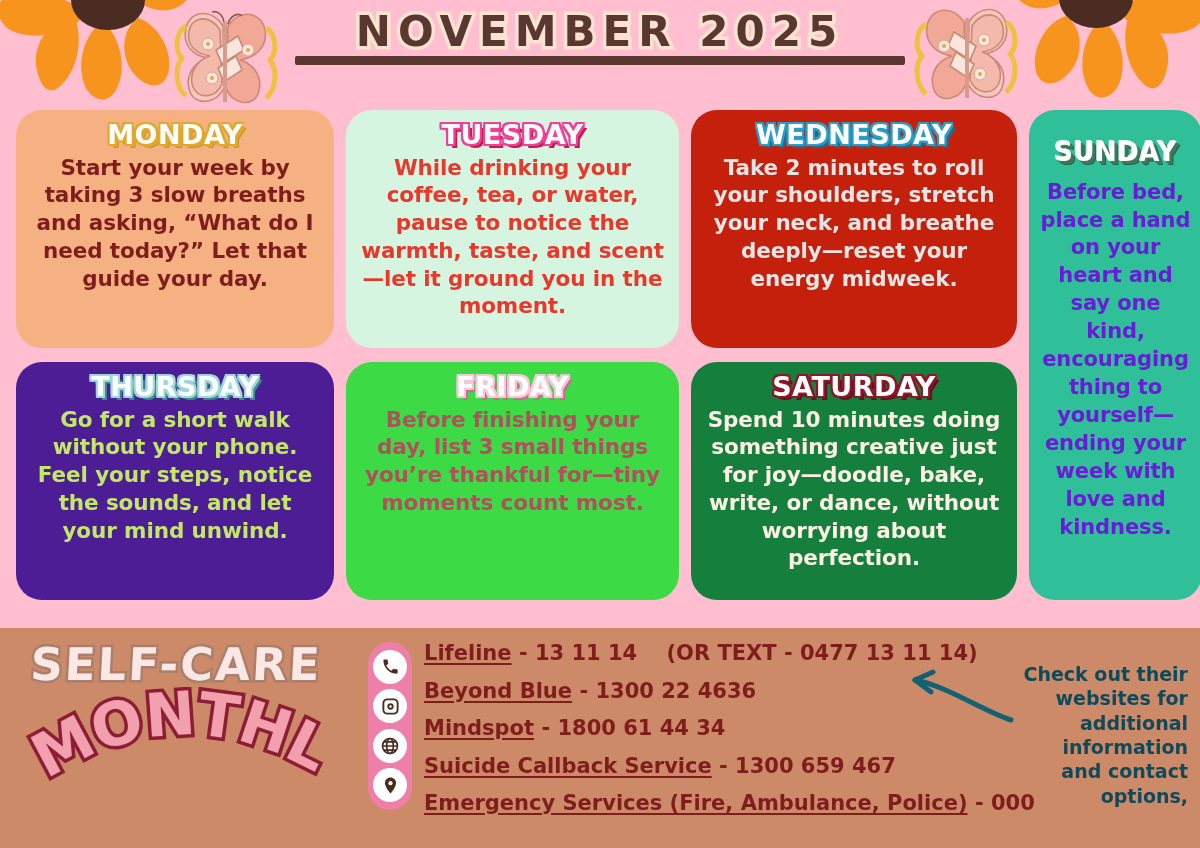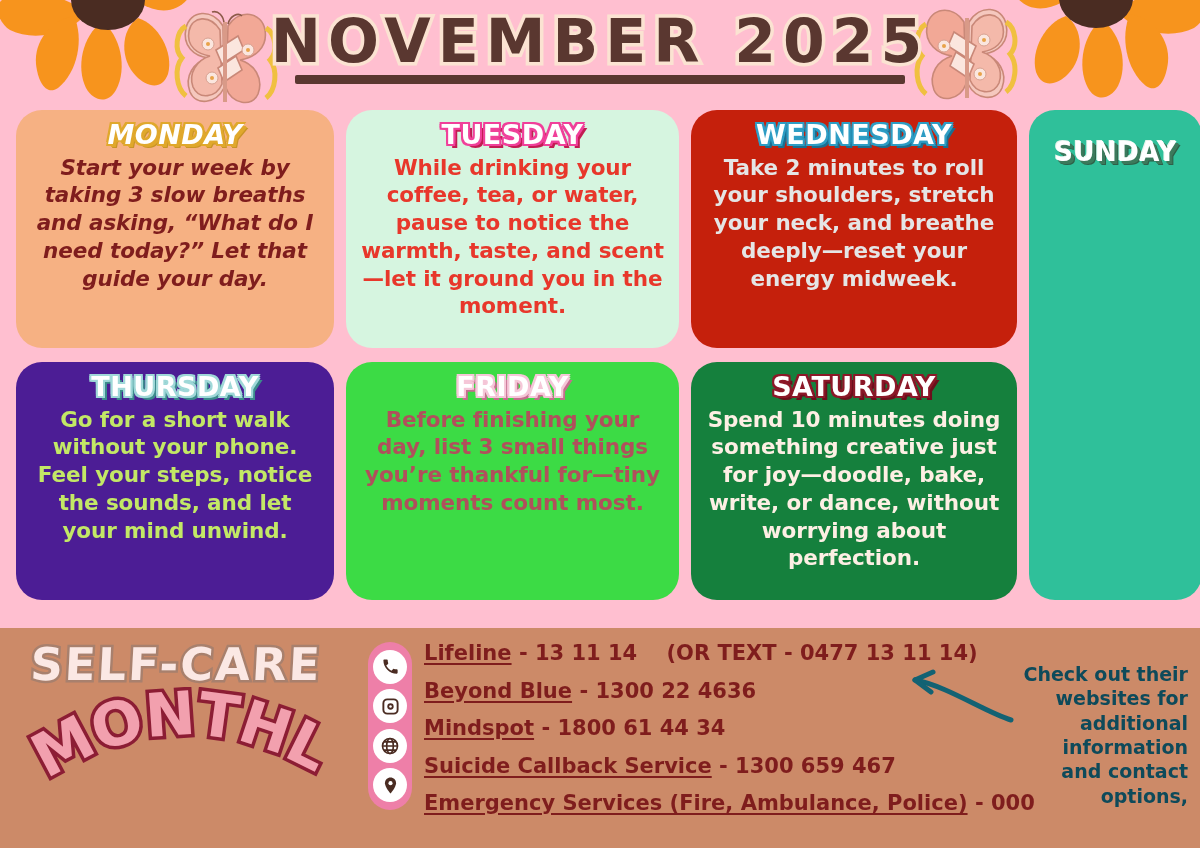--- a/index.html
+++ b/index.html
@@ -18,21 +18,21 @@
   #butterfly-right { right:176px; top:2px; transform:scaleX(-1); }
 
   
   #title-wrap {
     position:absolute; left:0; right:0; top:10px;
     text-align:center; z-index:5;
   }
   #page-title {
     display:inline-block;
     font-family:"DejaVu Sans", sans-serif;
-    font-size:60px;
+    font-size:42px;
     font-weight:bold;
     letter-spacing:7px;
     color:#5A3730;
     -webkit-text-stroke:7px #FBE3D2;
     paint-order:stroke fill;
     line-height:1.05;
     padding:0 6px;
   }
   #title-underline {
     width:610px; height:9px; background:#5A3730;
@@ -64,21 +64,21 @@
     line-height:1.1;
   }
   .card-body {
     font-size:21.5px;
     font-weight:bold;
     line-height:1.29;
     letter-spacing:-0.1px;
   }
 
   
-  #card-monday { background:#F6B183;font-style:italic; }
+  #card-monday { background:#F6B183; }
   #card-monday .card-title {
     text-shadow:2px 2px 0 #E0A82C, 3px 3px 0 #E0A82C, -2px -2px 0 #E0A82C,
                 2px -2px 0 #E0A82C, -2px 2px 0 #E0A82C, 4px 4px 0 #C99426;
   }
   #card-monday .card-body { color:#7f1d1d; }
 
   
   #card-tuesday { background:#D6F5E0; }
   #card-tuesday .card-title {
     text-shadow:2px 0 0 #F0409A, -2px 0 0 #F0409A, 0 2px 0 #F0409A, 0 -2px 0 #F0409A,
@@ -282,20 +282,21 @@
     <div class="card-body">While drinking your coffee, tea, or water, pause to notice the warmth, taste, and scent—let it ground you in the moment.</div>
   </div>
 
   <div class="card" id="card-wednesday">
     <div class="card-title">WEDNESDAY</div>
     <div class="card-body">Take 2 minutes to roll your shoulders, stretch your neck, and breathe deeply—reset your energy midweek.</div>
   </div>
 
   <div class="card" id="card-sunday">
     <div class="card-title">SUNDAY</div>
+    <div class="card-body">Before bed, place a hand on your heart and say one kind, encouraging thing to yourself—ending your week with love and kindness.</div>
   </div>
 
   <div class="card" id="card-thursday">
     <div class="card-title">THURSDAY</div>
     <div class="card-body">Go for a short walk without your phone. Feel your steps, notice the sounds, and let your mind unwind.</div>
   </div>
 
   <div class="card" id="card-friday">
     <div class="card-title">FRIDAY</div>
     <div class="card-body">Before finishing your day, list 3 small things you’re thankful for—tiny moments count most.</div>

